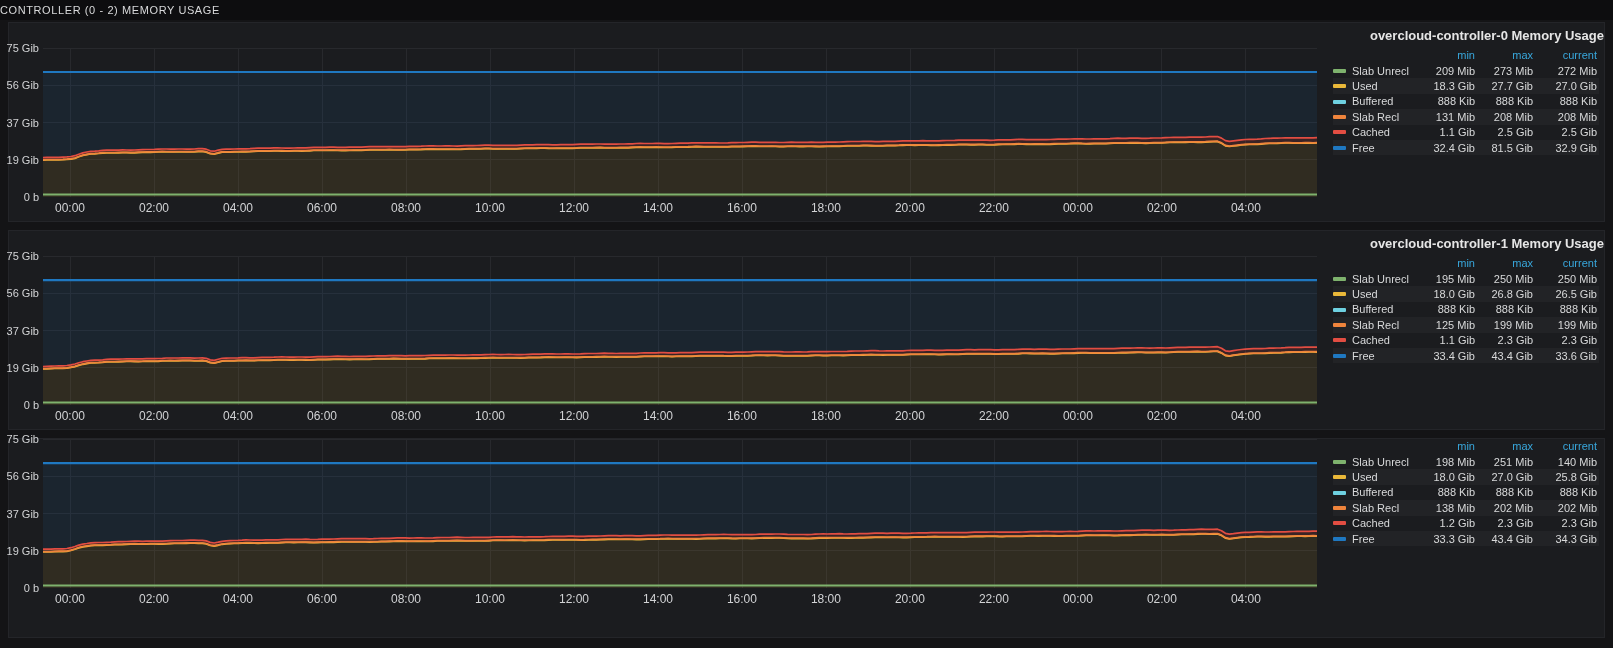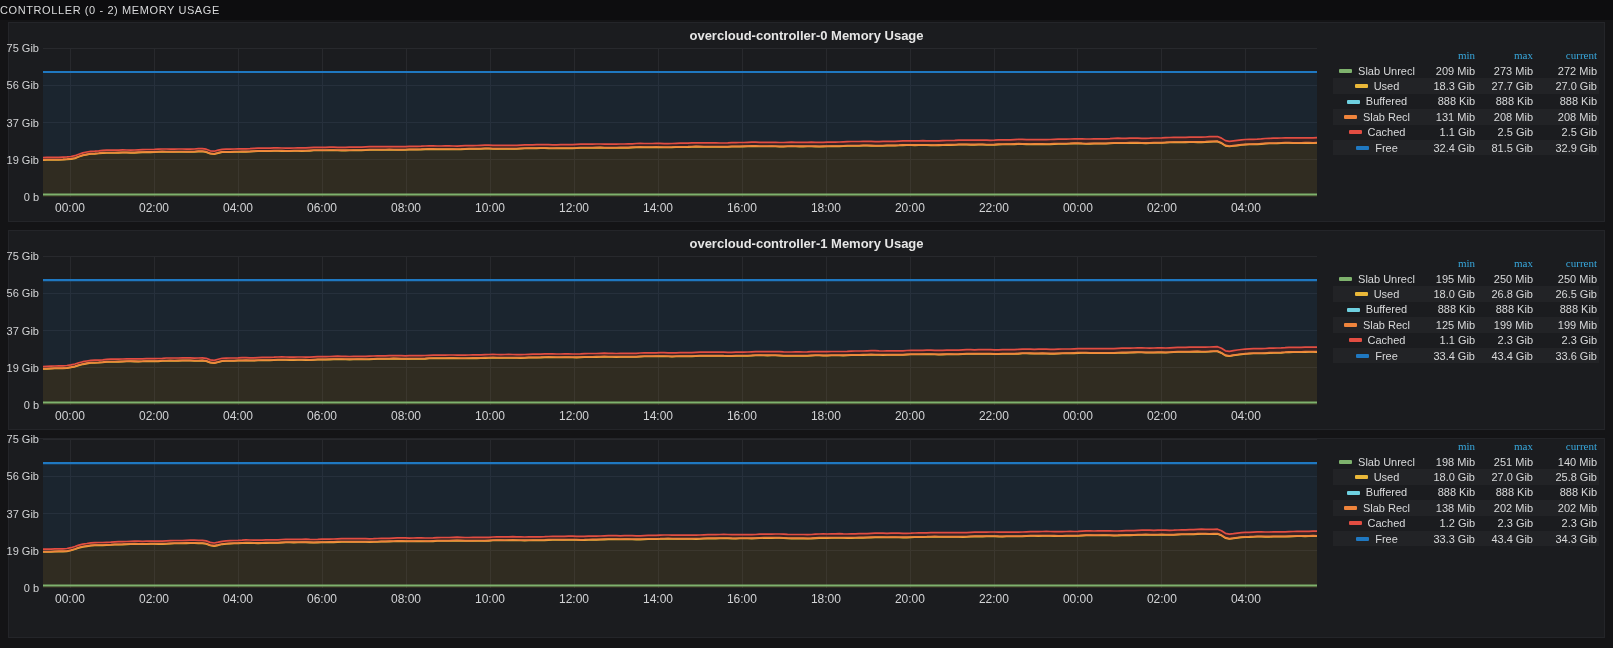--- a/index.html
+++ b/index.html
@@ -15,21 +15,21 @@
     background:#0d0d0f; color:#d8d9da;
     font-size:11px; letter-spacing:.6px;
   }
   main { padding-top:2px; }
   .panel {
     position:relative; margin:0 8px 8px;
     height:200px; background:#1b1c1f;
     border:1px solid #242529;
   }
   .panel-title {
-    margin:0; height:25px; line-height:25px; text-align:center;
+    margin:0; height:25px; line-height:25px; text-align:right;
     color:#e6e6e6; font-size:13px; font-weight:bold; cursor:pointer;
   }
   .panel-body { position:relative; height:172px; }
   .y-axis { position:absolute; left:0; top:0; width:30px; height:149px; }
   .ylab {
     position:absolute; right:0; transform:translateY(-50%);
     font-size:11px; color:#d2d3d5; white-space:nowrap;
   }
   .plot { position:absolute; left:34px; top:0; width:1274px; height:149px; }
   .plot svg { display:block; }
@@ -40,24 +40,24 @@
   }
   .legend {
     position:absolute; left:1324px; top:-2px; width:266px;
     font-size:11px; color:#d8d9da;
   }
   .legend-header, .legend-row {
     display:grid; grid-template-columns:88px 54px 58px 64px;
     align-items:center; height:15.4px;
   }
   .legend-header { height:17px; color:#38a7dc; }
-  .legend-header .lval { cursor:pointer;font-family:Liberation Serif, serif; }
+  .legend-header .lval { cursor:pointer; }
   .legend-row { cursor:pointer; }
   .legend-row.striped { background:rgba(255,255,255,.032); }
-  .lname { white-space:nowrap; overflow:hidden;text-align:center; }
+  .lname { white-space:nowrap; overflow:hidden; }
   .lval { text-align:right; white-space:nowrap; }
   .swatch {
     display:inline-block; width:13px; height:4px; border-radius:1px;
     margin-right:6px; vertical-align:middle; position:relative; top:-1px;
   }
   .grid { stroke:#28292d; stroke-width:1; shape-rendering:crispEdges; }
   .ln { fill:none; stroke-linejoin:round; stroke-linecap:round; }
 </style>
 </head>
 <body>

